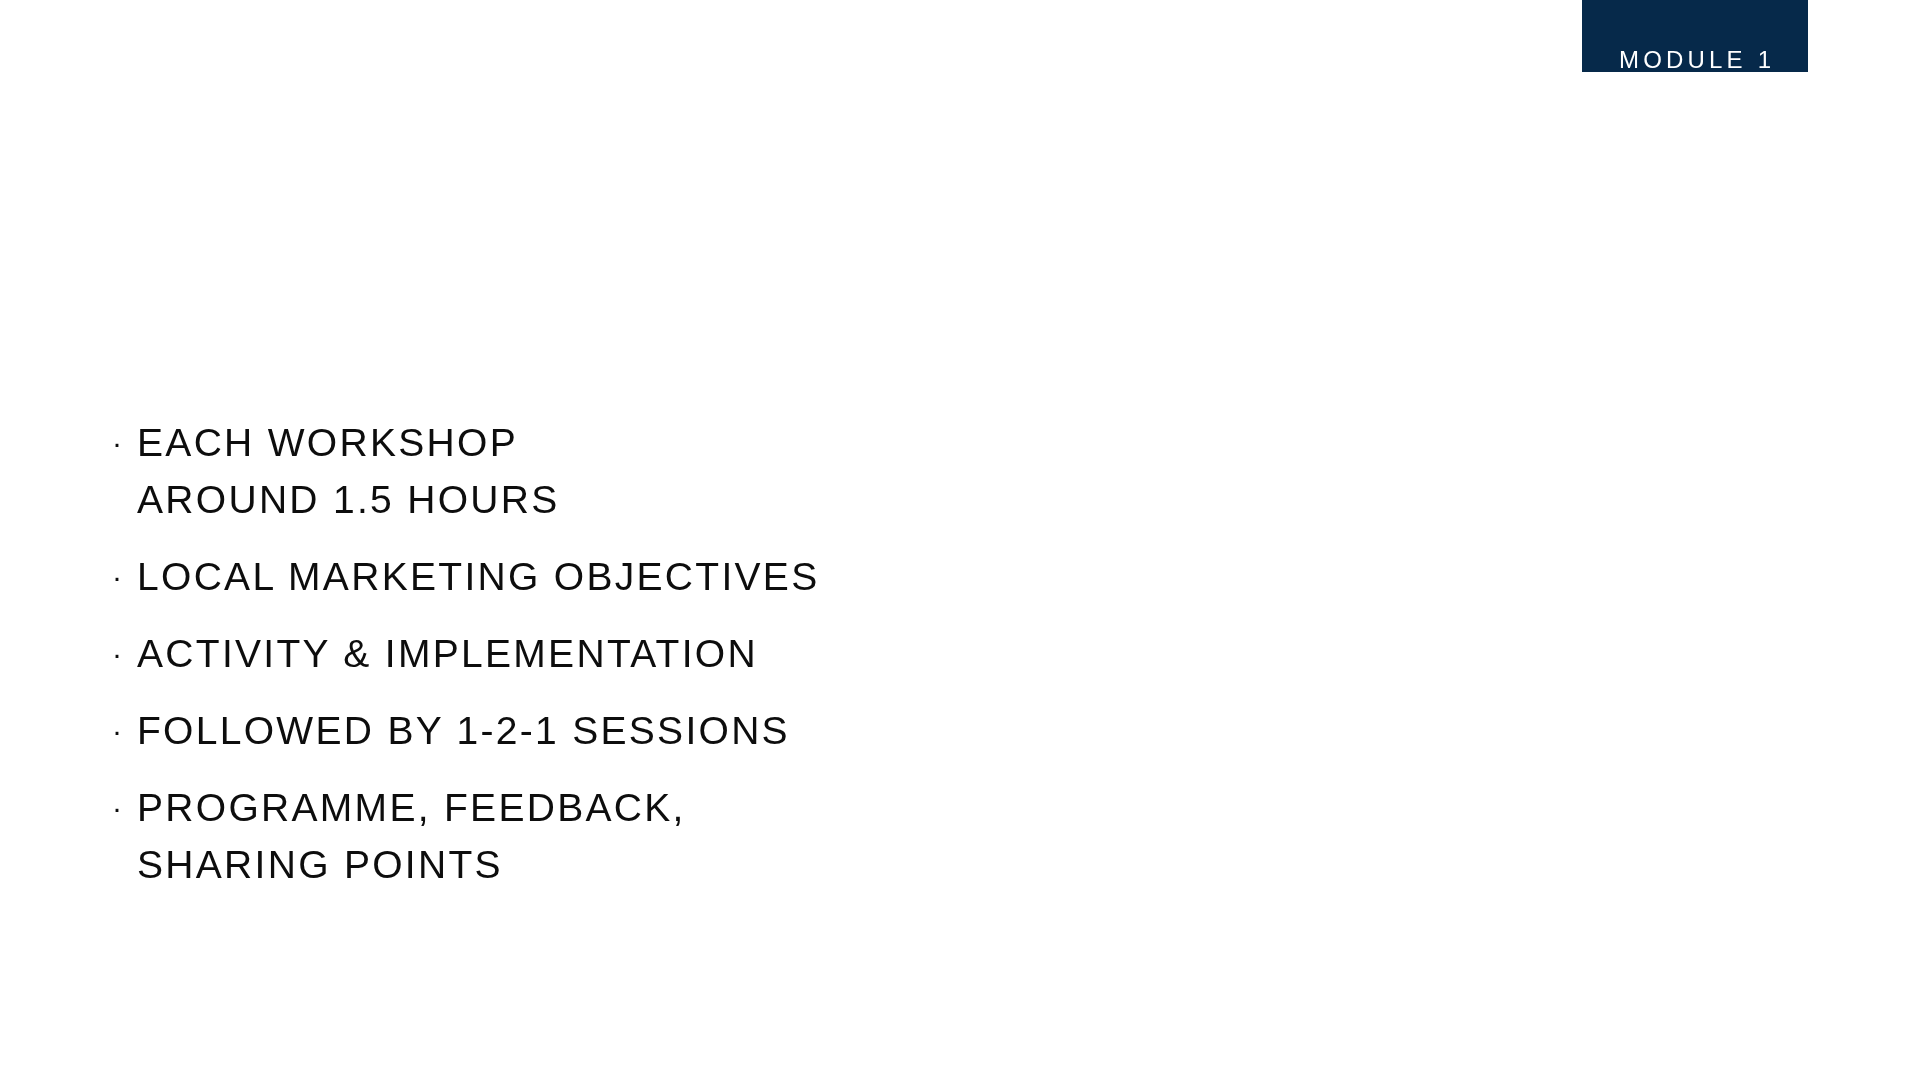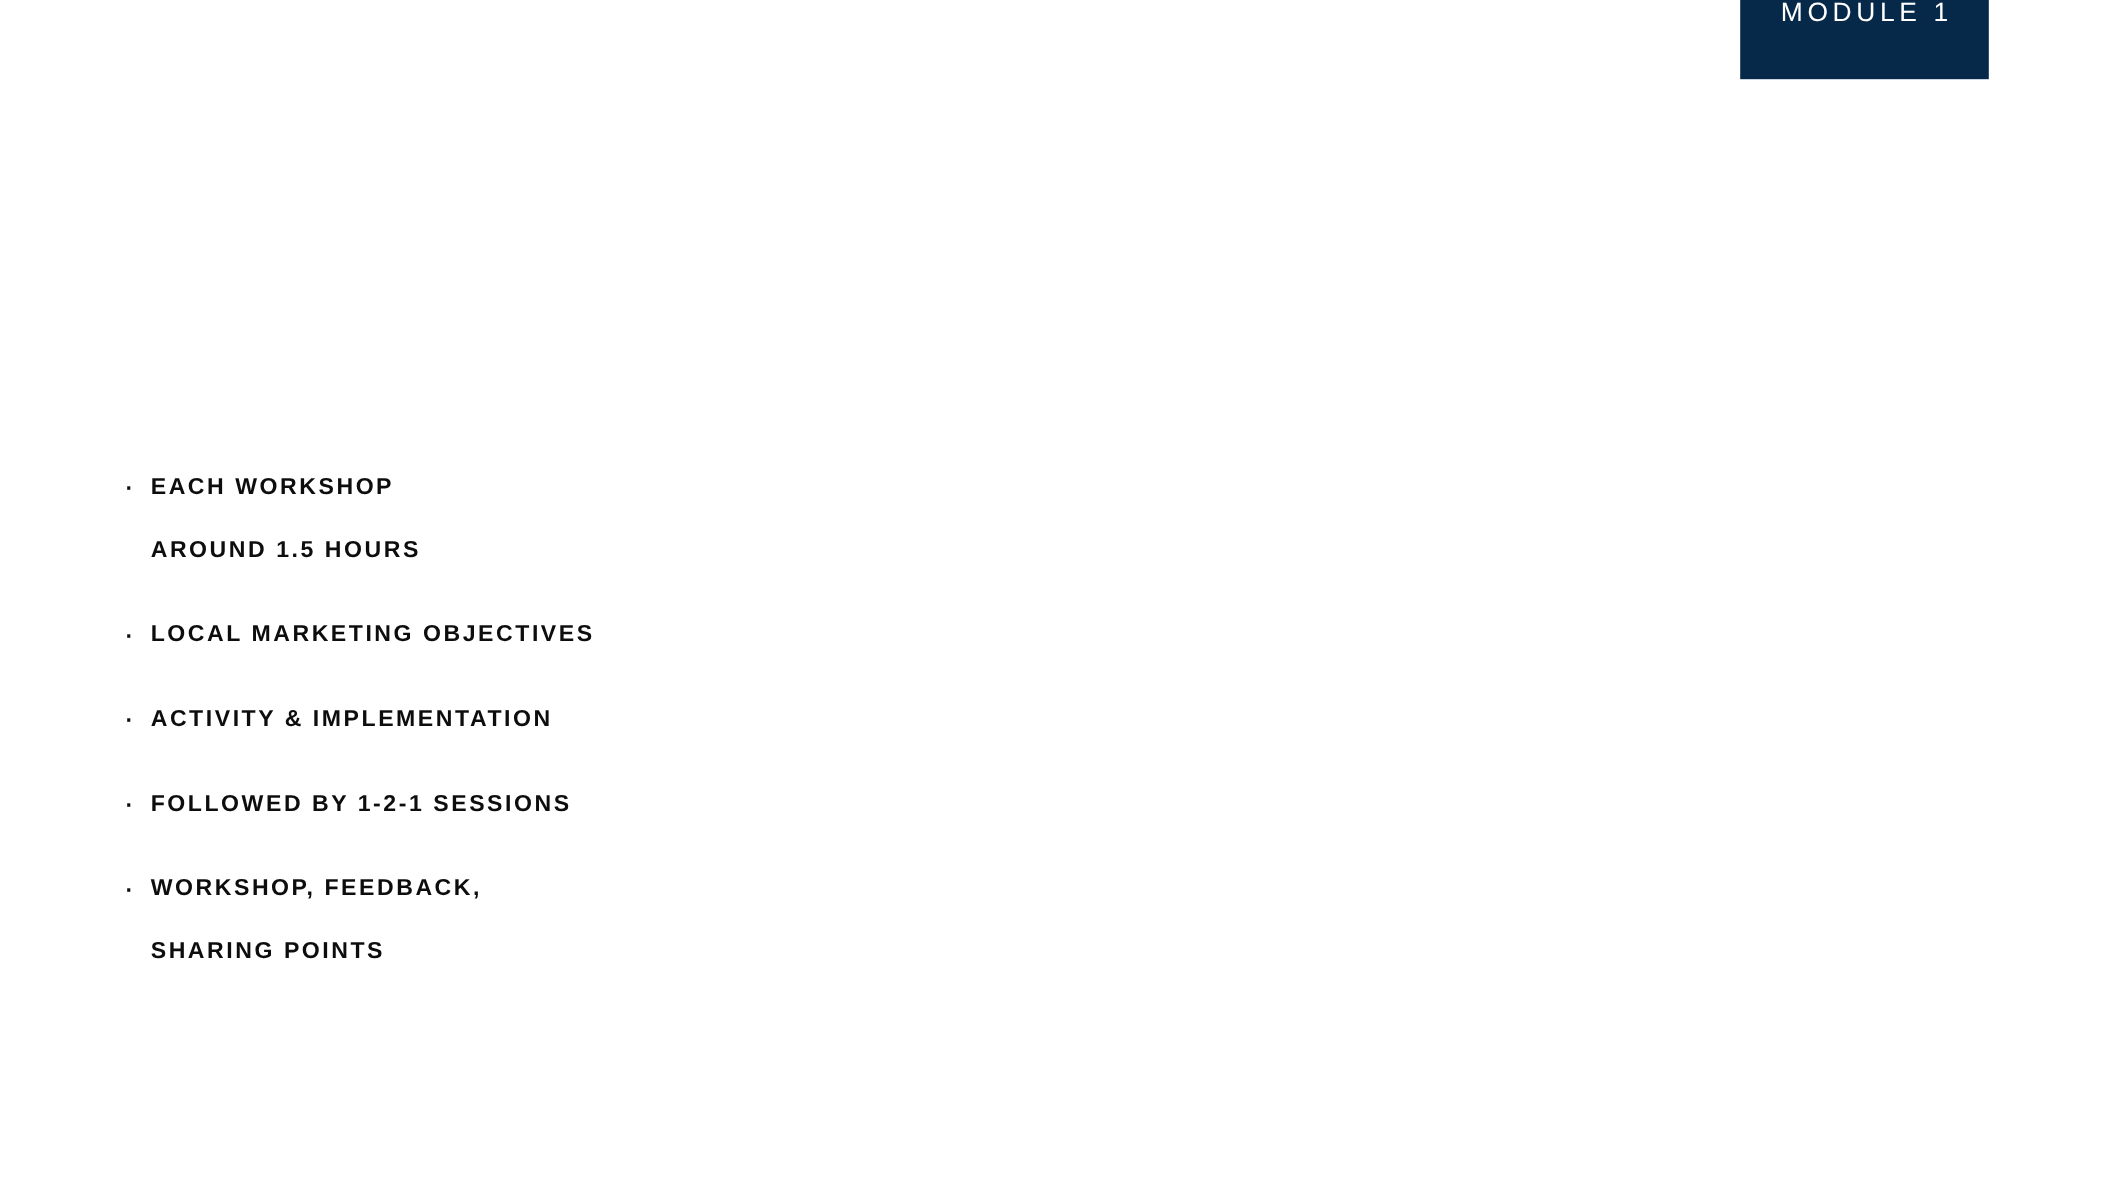--- a/index.html
+++ b/index.html
@@ -22,21 +22,21 @@
 
   
   #module-badge {
     position: absolute;
     left: 1582px;
     top: 0px;
     width: 226px;
     height: 72px;
     background: #06294a;
     display: flex;
-    align-items: flex-start;
+    align-items: flex-end;
     justify-content: center;
     box-sizing: border-box;
   }
   #module-badge .badge-label {
     color: #ffffff;
     font-family: "Liberation Sans", sans-serif;
     font-size: 24px;
     font-weight: 400;
     letter-spacing: 4.2px;
     text-indent: 4.2px;
@@ -84,22 +84,22 @@
     color: #0d0d0d;
     font-family: "Liberation Sans", sans-serif;
     font-size: 30px;
     line-height: 57px;
     text-align: left;
   }
   #bullet-list .bullet-text {
     flex: 1 1 auto;
     color: #0d0d0d;
     font-family: "Liberation Sans", sans-serif;
-    font-size: 21px;
-    font-weight: 700;
+    font-size: 39px;
+    font-weight: 400;
     letter-spacing: 2.3px;
     line-height: 57px;
     white-space: pre-line;
   }
 </style>
 </head>
 <body>
 
 <div id="slide">
 
@@ -126,19 +126,19 @@
       <span class="bullet-text">ACTIVITY &amp; IMPLEMENTATION</span>
     </div>
 
     <div class="bullet-item">
       <span class="bullet-marker">·</span>
       <span class="bullet-text">FOLLOWED BY 1-2-1 SESSIONS</span>
     </div>
 
     <div class="bullet-item">
       <span class="bullet-marker">·</span>
-      <span class="bullet-text">WORKSHOP, FEEDBACK,
+      <span class="bullet-text">PROGRAMME, FEEDBACK,
 SHARING POINTS</span>
     </div>
 
   </div>
 
 </div>
 
 </body></html>

